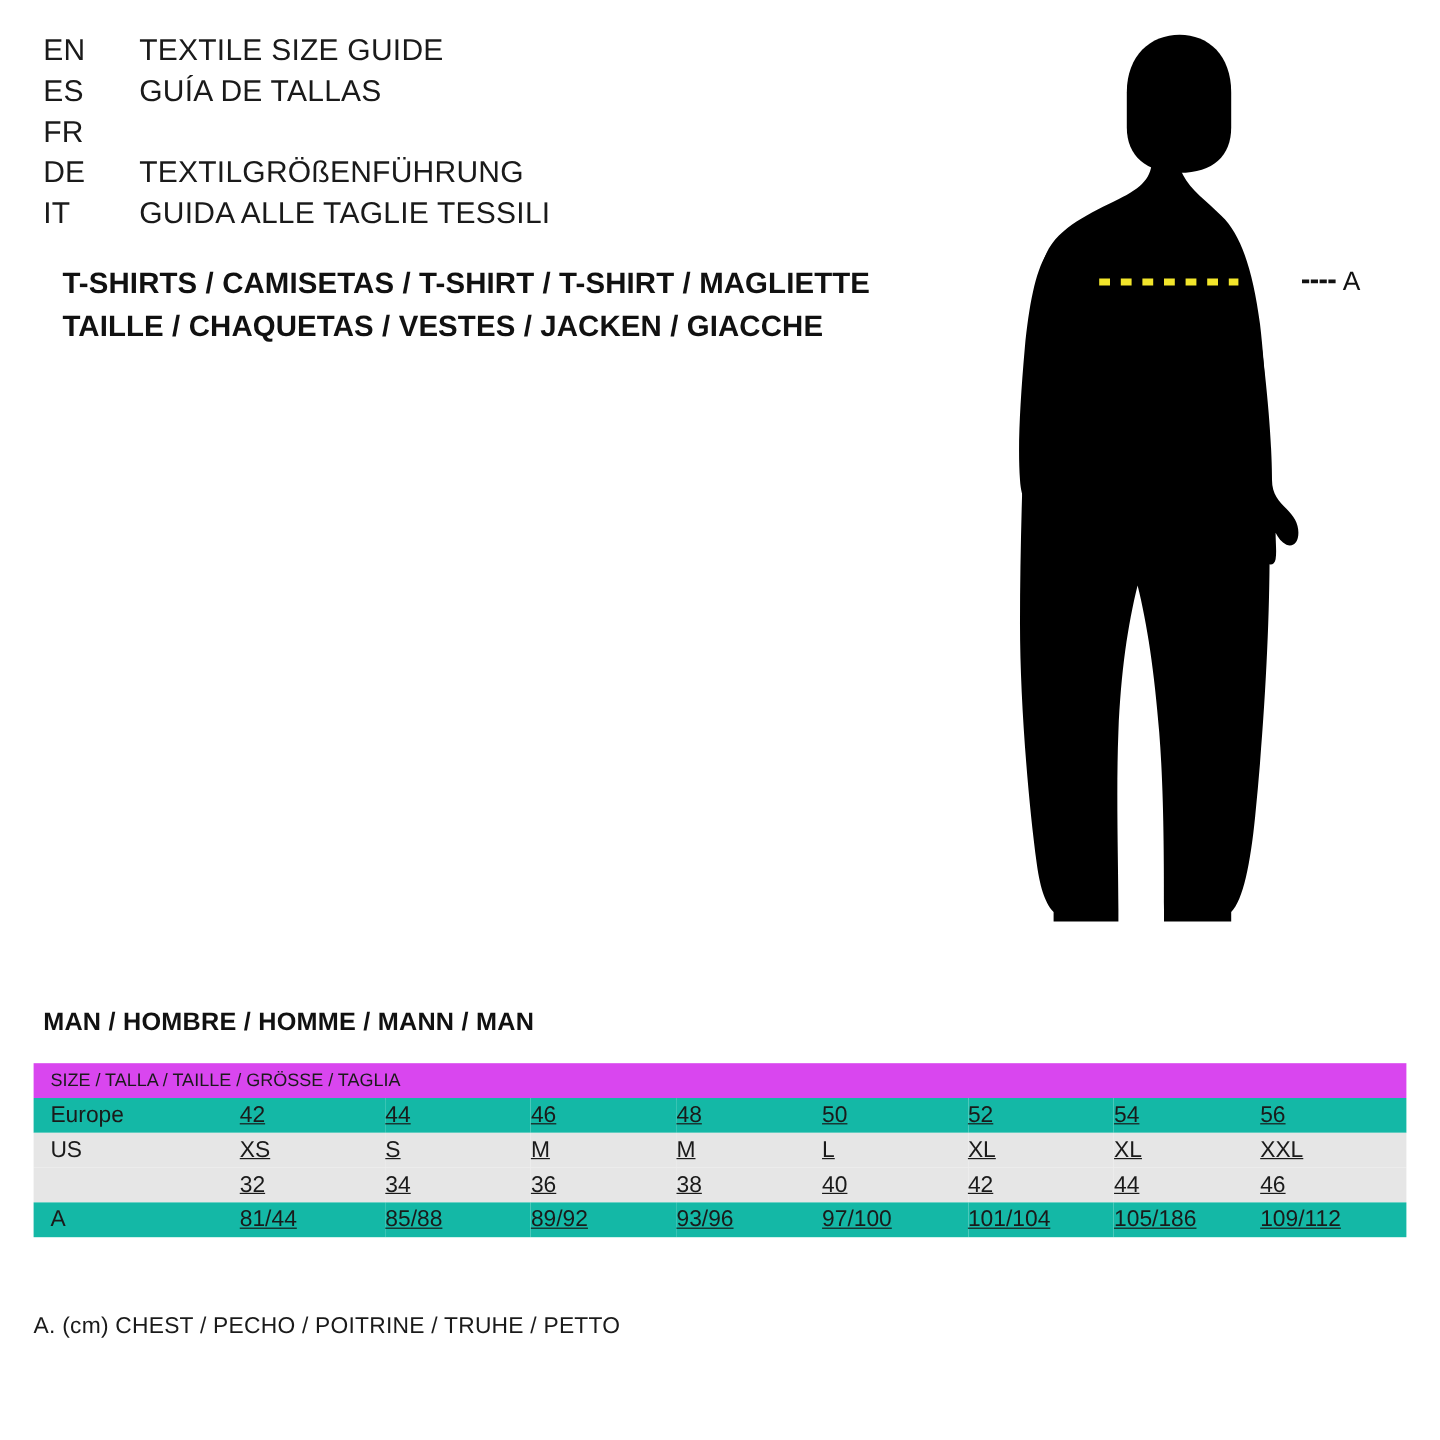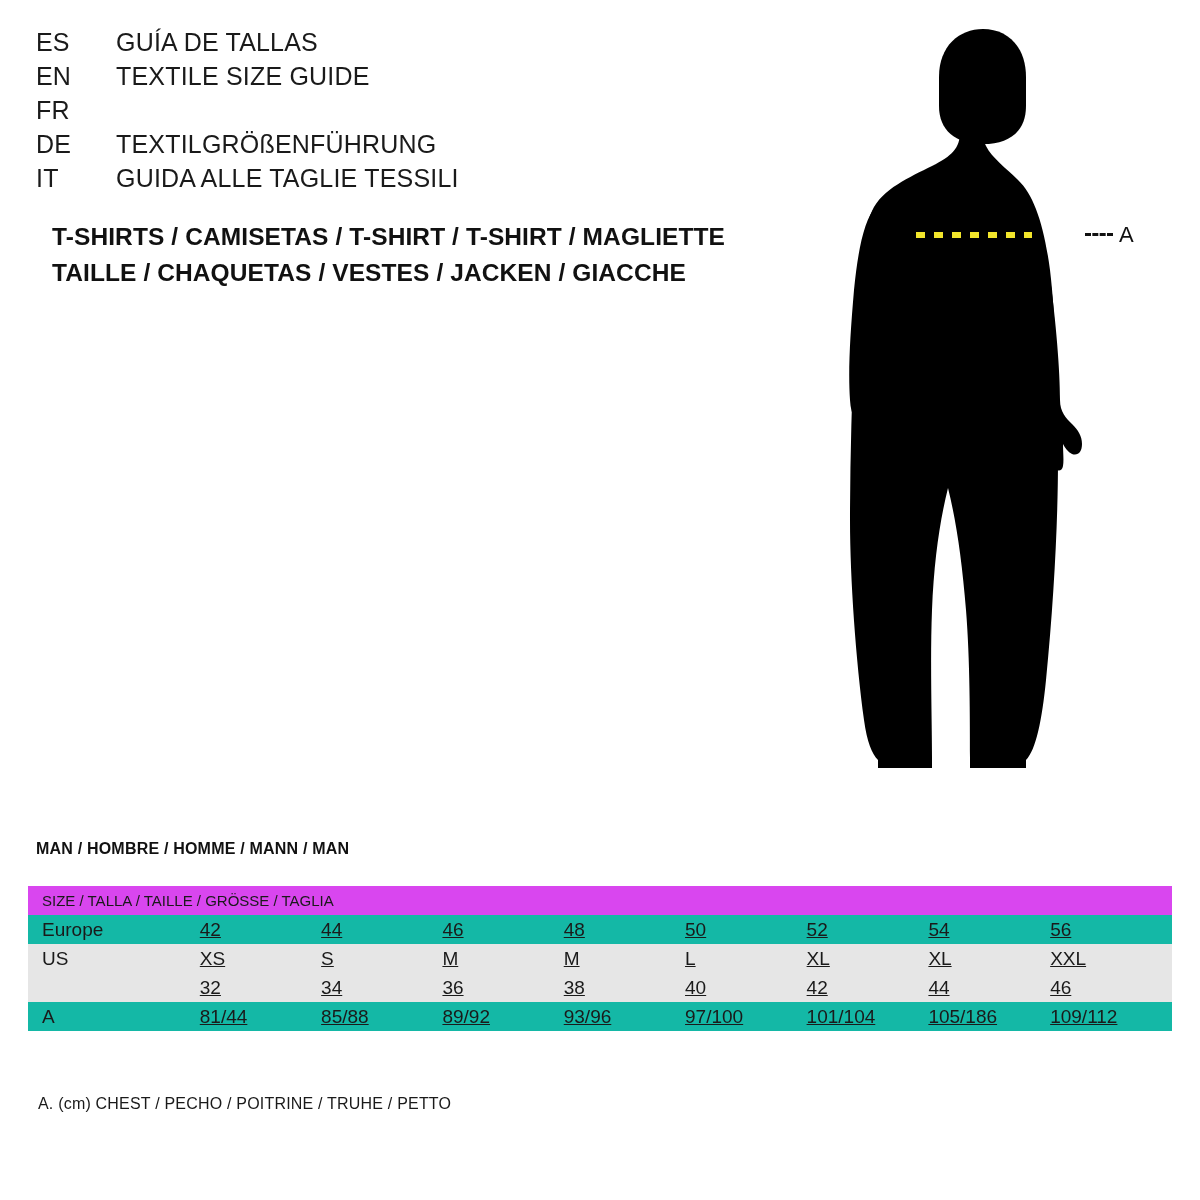--- a/index.html
+++ b/index.html
@@ -88,21 +88,21 @@
     width: 28px;
     height: 0;
     border-top: 3px dashed #111;
   }
 
   
   .table-title {
     position: absolute;
     left: 36px;
     top: 840px;
-    font-size: 16px;
+    font-size: 21px;
     font-weight: bold;
     letter-spacing: .2px;
     color: #111;
   }
   table.size-table {
     position: absolute;
     left: 28px;
     top: 886px;
     width: 1144px;
     border-collapse: collapse;
@@ -127,40 +127,40 @@
     padding-left: 14px !important;
     text-align: left;
   }
   .val {
     text-align: left;
     width: 123px;
     text-decoration: underline;
   }
   .foot-note {
     position: absolute;
-    left: 38px;
+    left: 28px;
     top: 1095px;
-    font-size: 16px;
+    font-size: 19px;
     color: #1a1a1a;
     letter-spacing: .2px;
   }
 </style>
 </head>
 <body>
 
 <div class="page">
 
   <div class="lang-block">
     <div class="lang-row">
+      <span class="lang-code">EN</span>
+      <span class="lang-text">TEXTILE SIZE GUIDE</span>
+    </div>
+    <div class="lang-row">
       <span class="lang-code">ES</span>
       <span class="lang-text">GUÍA DE TALLAS</span>
-    </div>
-    <div class="lang-row">
-      <span class="lang-code">EN</span>
-      <span class="lang-text">TEXTILE SIZE GUIDE</span>
     </div>
     <div class="lang-row">
       <span class="lang-code">FR</span>
     </div>
     <div class="lang-row">
       <span class="lang-code">DE</span>
       <span class="lang-text">TEXTILGRÖßENFÜHRUNG</span>
     </div>
     <div class="lang-row">
       <span class="lang-code">IT</span>

